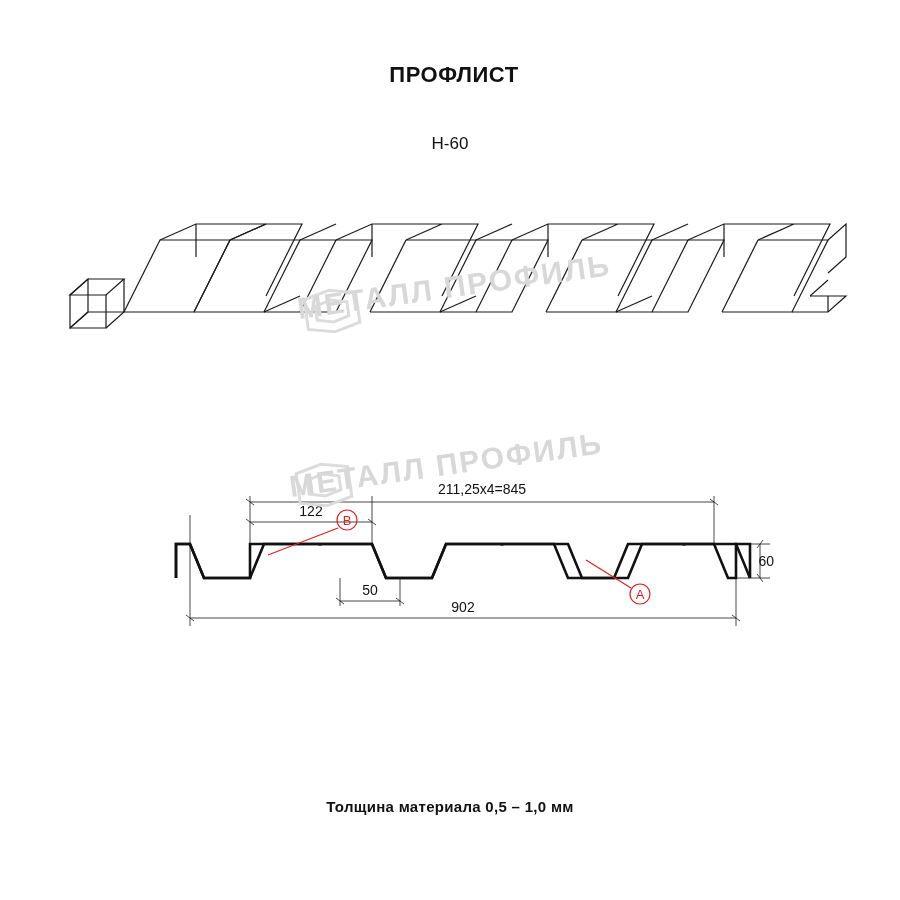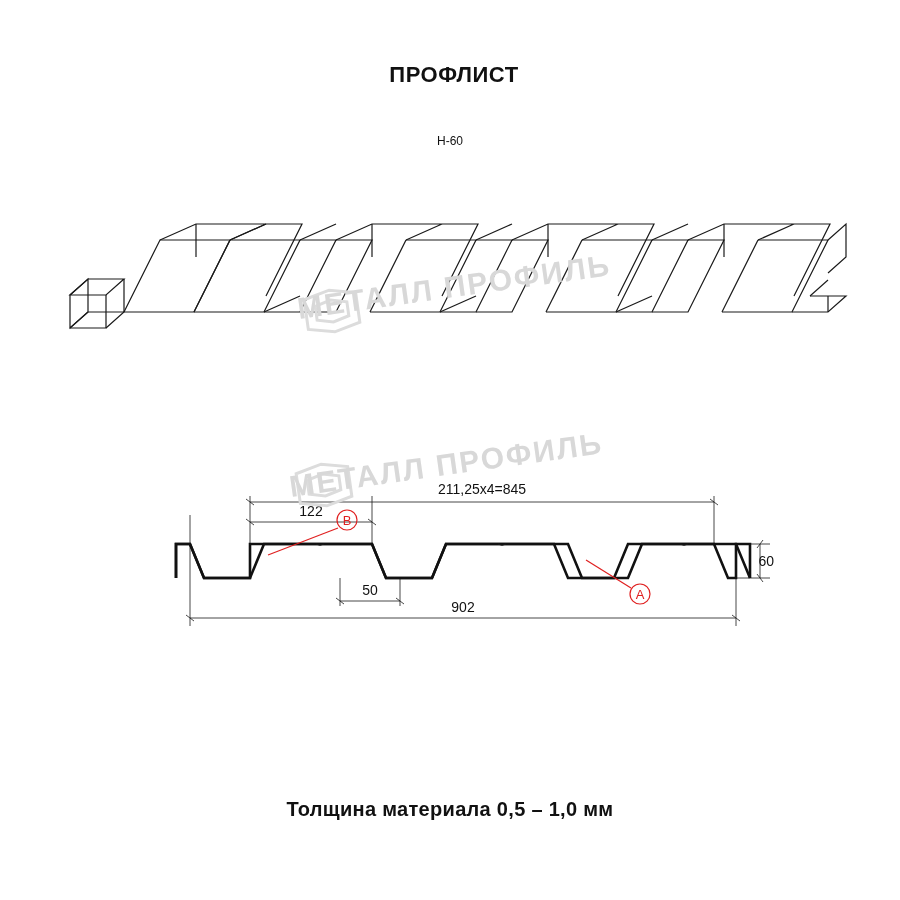--- a/index.html
+++ b/index.html
@@ -30,30 +30,30 @@
     font-weight: bold;
     letter-spacing: 0.5px;
     color: #111;
   }
   .subtitle {
     position: absolute;
     top: 134px;
     left: 0;
     width: 900px;
     text-align: center;
-    font-size: 12px;
+    font-size: 17px;
     color: #111;
   }
   .footer {
     position: absolute;
     top: 798px;
     left: 0;
     width: 900px;
     text-align: center;
-    font-size: 20px;
+    font-size: 15px;
     font-weight: bold;
     letter-spacing: 0.3px;
     color: #111;
   }
   .iso-wrap {
     position: absolute;
     top: 200px;
     left: 40px;
     width: 820px;
     height: 210px;

